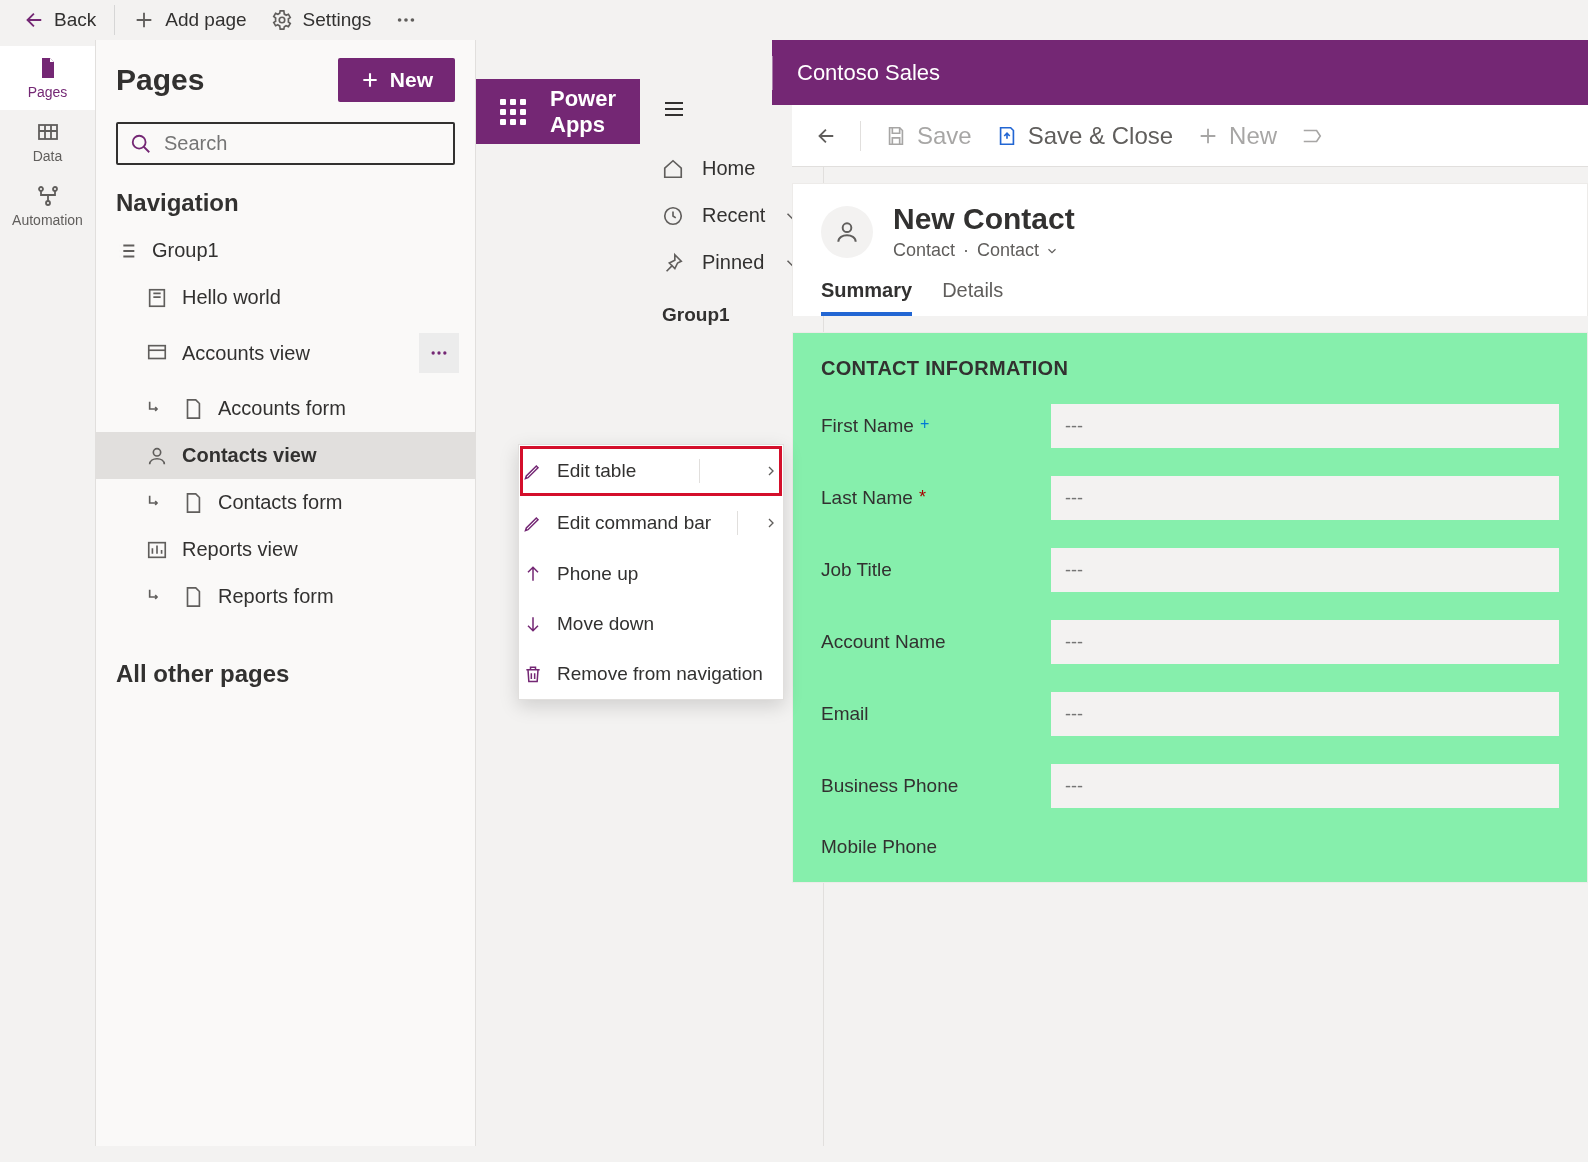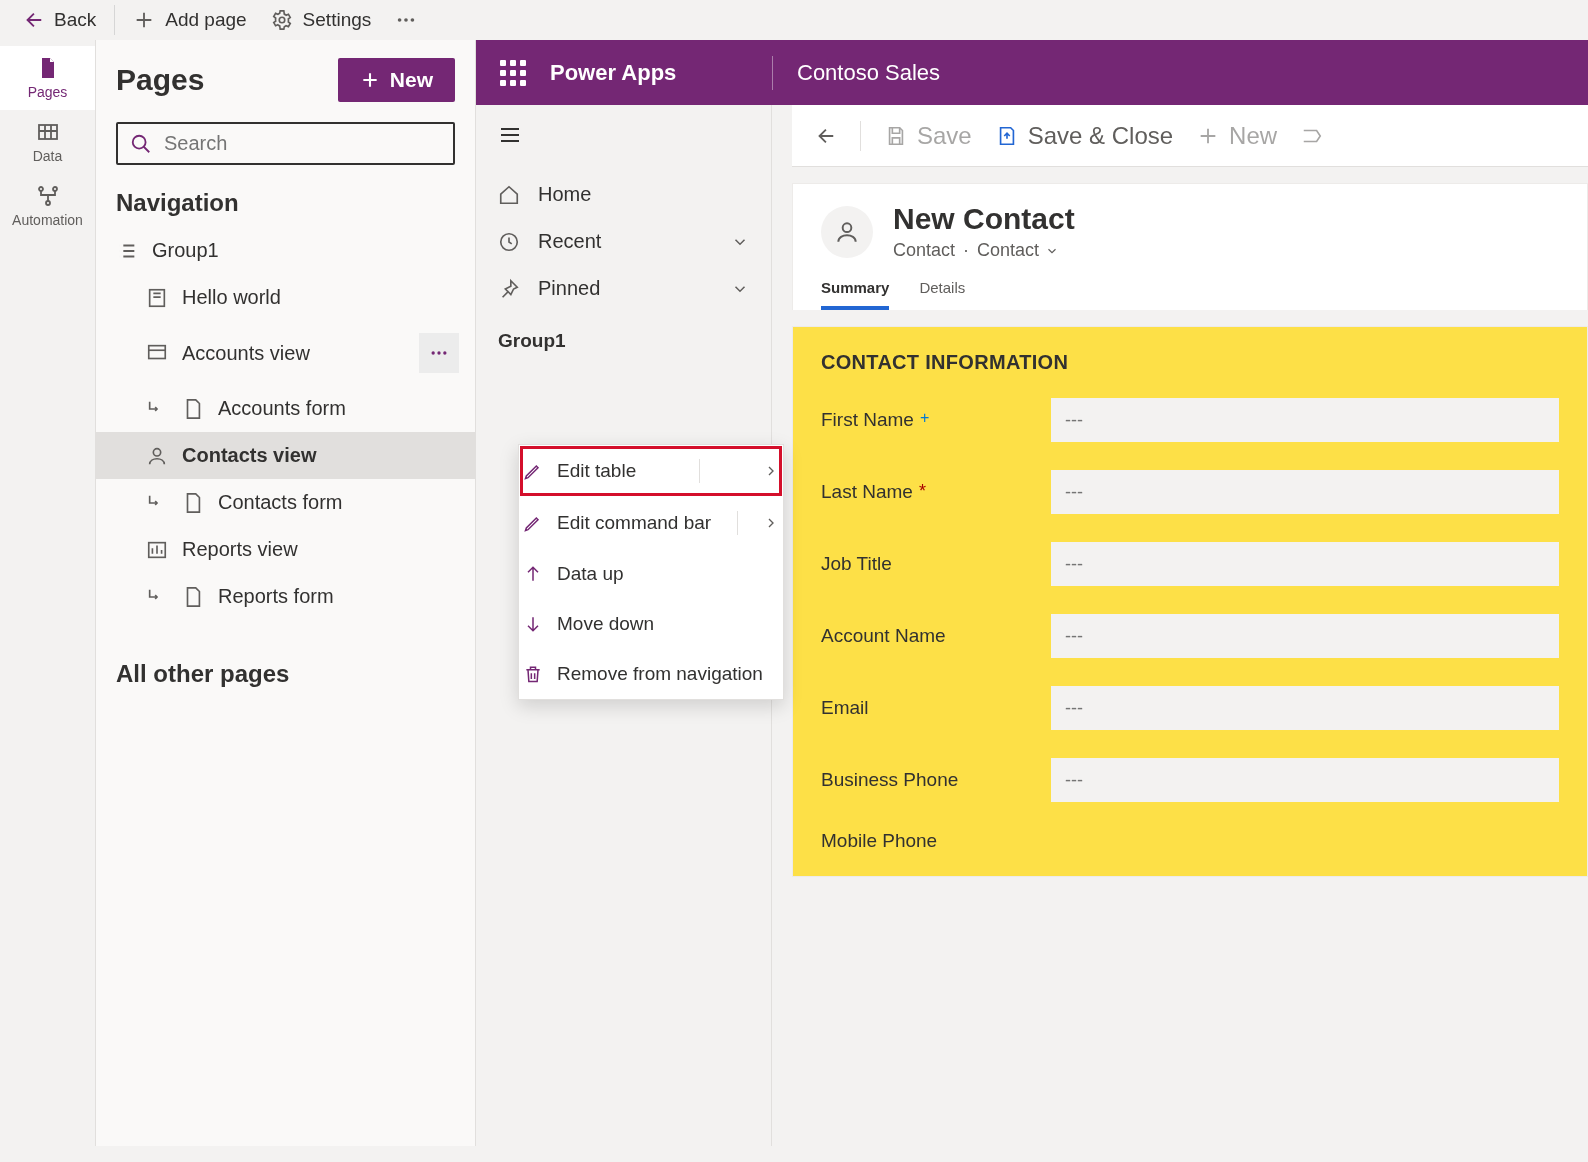--- a/index.html
+++ b/index.html
@@ -58,25 +58,25 @@
   .cmd-bar { background:#fff; border-bottom:1px solid #e1dfdd; height:62px; display:flex; align-items:center; gap:24px; padding: 0 22px; margin: 0 0 16px 0; }
   .cmd-btn { display:flex; align-items:center; gap:10px; color:#605e5c; font-size:24px; cursor:pointer; }
   .cmd-sep { width:1px; height:30px; background:#e1dfdd; }
   .cmd-icon { width:22px; height:22px; }
 
   .entity-head { background:#fff; padding: 18px 28px 0 28px; margin: 0 0 16px 20px; border:1px solid #edebe9; border-bottom:none; }
   .entity-top { display:flex; align-items:center; gap:20px; }
   .avatar { width:52px; height:52px; border-radius:50%; background:#f3f2f1; display:flex; align-items:center; justify-content:center; }
   .entity-title { font-size:30px; font-weight:600; }
   .entity-sub { font-size:18px; color:#605e5c; margin-top:4px; display:flex; gap:8px; align-items:center; }
-  .tabs { display:flex; gap:30px; margin-top:18px; font-size:15px; }
+  .tabs { display:flex; gap:30px; margin-top:18px; font-size:20px; }
   .tab { padding-bottom:10px; cursor:pointer; color:#605e5c; }
   .tab.active { color:#323130; font-weight:600; border-bottom:4px solid #2266d3; }
 
-  .form-card { background:#fde047; margin-left:20px; border:1px solid #edebe9; padding: 24px 28px; }
+  .form-card { background:#86efac; margin-left:20px; border:1px solid #edebe9; padding: 24px 28px; }
   .form-head { font-size:20px; font-weight:700; letter-spacing:0.3px; margin-bottom: 24px; }
   .field { display:flex; align-items:center; margin-bottom: 28px; }
   .field-label { width: 230px; font-size:19px; display:flex; align-items:flex-start; }
   .req { color:#a80000; margin-left:6px; font-size:18px; }
   .rec { color:#0078d4; margin-left:6px; font-size:16px; }
   .field-input { flex:1; background:#f3f2f1; border:none; height:44px; padding: 0 14px; font-size:18px; color:#605e5c; }
 
   
   .ctx-menu { position:absolute; left:518px; top:444px; width:266px; background:#fff; border:1px solid #e1dfdd; box-shadow: 0 6px 18px rgba(0,0,0,0.15); z-index:50; }
   .ctx-row { display:flex; align-items:center; gap:14px; padding: 14px 4px; font-size:19px; cursor:pointer; position:relative; }
@@ -252,21 +252,21 @@
   </div>
 
   <div class="right" style="position:relative;">
 
     <div style="display:flex; margin-left:0;">
       <div style="width:296px;"></div>
     </div>
 
     <div style="display:flex; flex:1; margin-top:0;">
 
-      <div style="display:flex; flex-direction:column; width:296px;">
+      <div style="display:flex; flex-direction:row; width:296px;margin-top:39px;">
         <div class="brand-bar" style="border-radius:0;">
           <div>
             <div class="waffle">
                 <span></span>
                 <span></span>
                 <span></span>
                 <span></span>
                 <span></span>
                 <span></span>
                 <span></span>
@@ -451,21 +451,21 @@
     <span>Edit command bar</span>
     <div class="ctx-sep-right"></div>
     <svg class="chev" width="16" height="16" viewBox="0 0 24 24" fill="none" stroke="#605e5c" stroke-width="2">
         <path d="M9 6l6 6-6 6"></path>
       </svg>
   </div>
   <div class="ctx-row">
     <svg class="ctx-icon" viewBox="0 0 24 24" fill="none" stroke="#742774" stroke-width="1.8">
         <path d="M12 20V4M6 10l6-6 6 6"></path>
       </svg>
-    <span>Data up</span>
+    <span>Phone up</span>
   </div>
   <div class="ctx-row">
     <svg class="ctx-icon" viewBox="0 0 24 24" fill="none" stroke="#742774" stroke-width="1.8">
         <path d="M12 4v16M6 14l6 6 6-6"></path>
       </svg>
     <span>Move down</span>
   </div>
   <div class="ctx-row">
     <svg class="ctx-icon" viewBox="0 0 24 24" fill="none" stroke="#742774" stroke-width="1.8">
         <path d="M4 7h16M9 7V4h6v3M6 7l1 14h10l1-14M10 11v7M14 11v7"></path>

